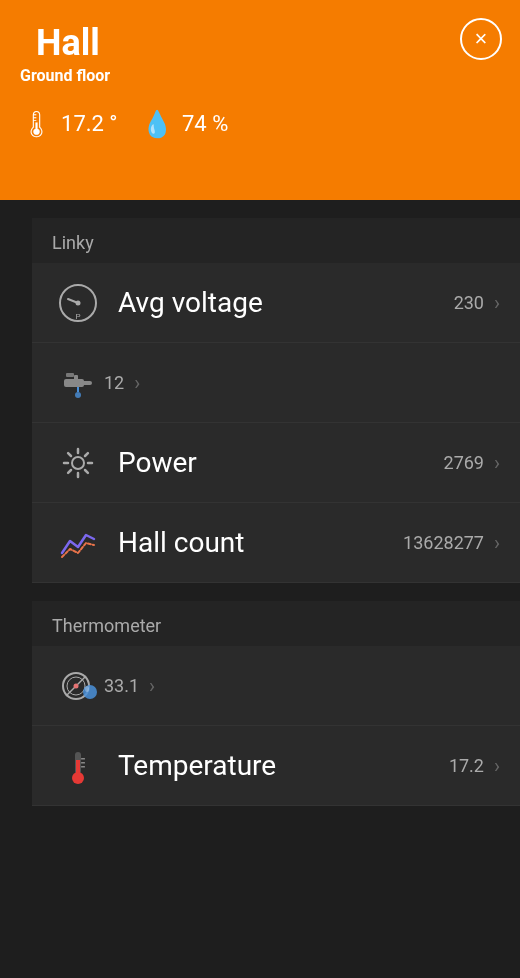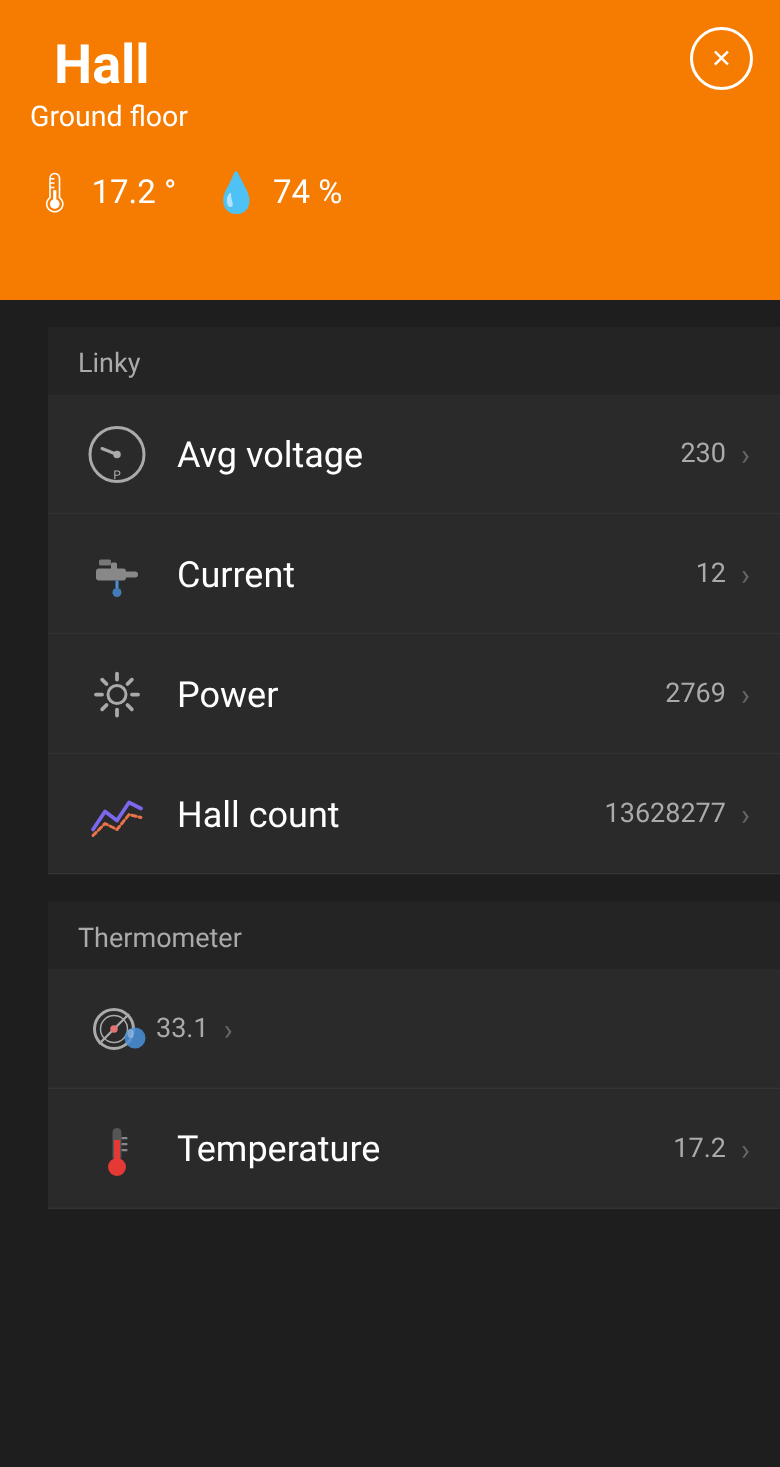--- a/index.html
+++ b/index.html
@@ -23,22 +23,22 @@
 
     .header-title {
       font-size: 36px;
       font-weight: 700;
       color: #fff;
       line-height: 1.1;
       margin-left: 16px;
     }
 
     .header-subtitle {
-      font-size: 19px;
-      font-weight: 400;
+      font-size: 16px;
+      font-weight: 700;
       color: #fff;
       margin-top: 2px;
     }
 
     .close-btn {
       position: absolute;
       top: 18px;
       right: 18px;
       width: 42px;
       height: 42px;
@@ -108,21 +108,21 @@
       width: 52px;
       height: 52px;
       display: flex;
       align-items: center;
       justify-content: center;
       flex-shrink: 0;
     }
 
     .item-label {
       flex: 1;
-      font-size: 24px;
+      font-size: 28px;
       color: #fff;
       margin-left: 14px;
     }
 
     .item-value {
       font-size: 18px;
       color: #aaaaaa;
       margin-right: 10px;
     }
 
@@ -179,21 +179,20 @@
       <div class="item-icon">
         <svg width="44" height="44" viewBox="0 0 44 44" fill="none">
           <rect x="8" y="18" width="20" height="8" rx="2" fill="#888"></rect>
           <rect x="18" y="14" width="4" height="6" rx="1" fill="#888"></rect>
           <rect x="26" y="20" width="10" height="4" rx="2" fill="#888"></rect>
           <circle cx="22" cy="34" r="3" fill="#4a90d9" opacity="0.8"></circle>
           <line x1="22" y1="26" x2="22" y2="31" stroke="#4a90d9" stroke-width="2"></line>
           <rect x="10" y="12" width="8" height="4" rx="1" fill="#777"></rect>
         </svg>
       </div>
-      <span class="item-label">Current</span>
       <span class="item-value">12</span>
       <span class="chevron">›</span>
     </div>
     <div class="list-item">
       <div class="item-icon">
         <svg width="44" height="44" viewBox="0 0 44 44" fill="none">
           <circle cx="22" cy="22" r="6" stroke="#aaa" stroke-width="2" fill="none"></circle>
           <g stroke="#aaa" stroke-width="2.5" stroke-linecap="round">
             <line x1="22" y1="8" x2="22" y2="12"></line>
             <line x1="22" y1="32" x2="22" y2="36"></line>

